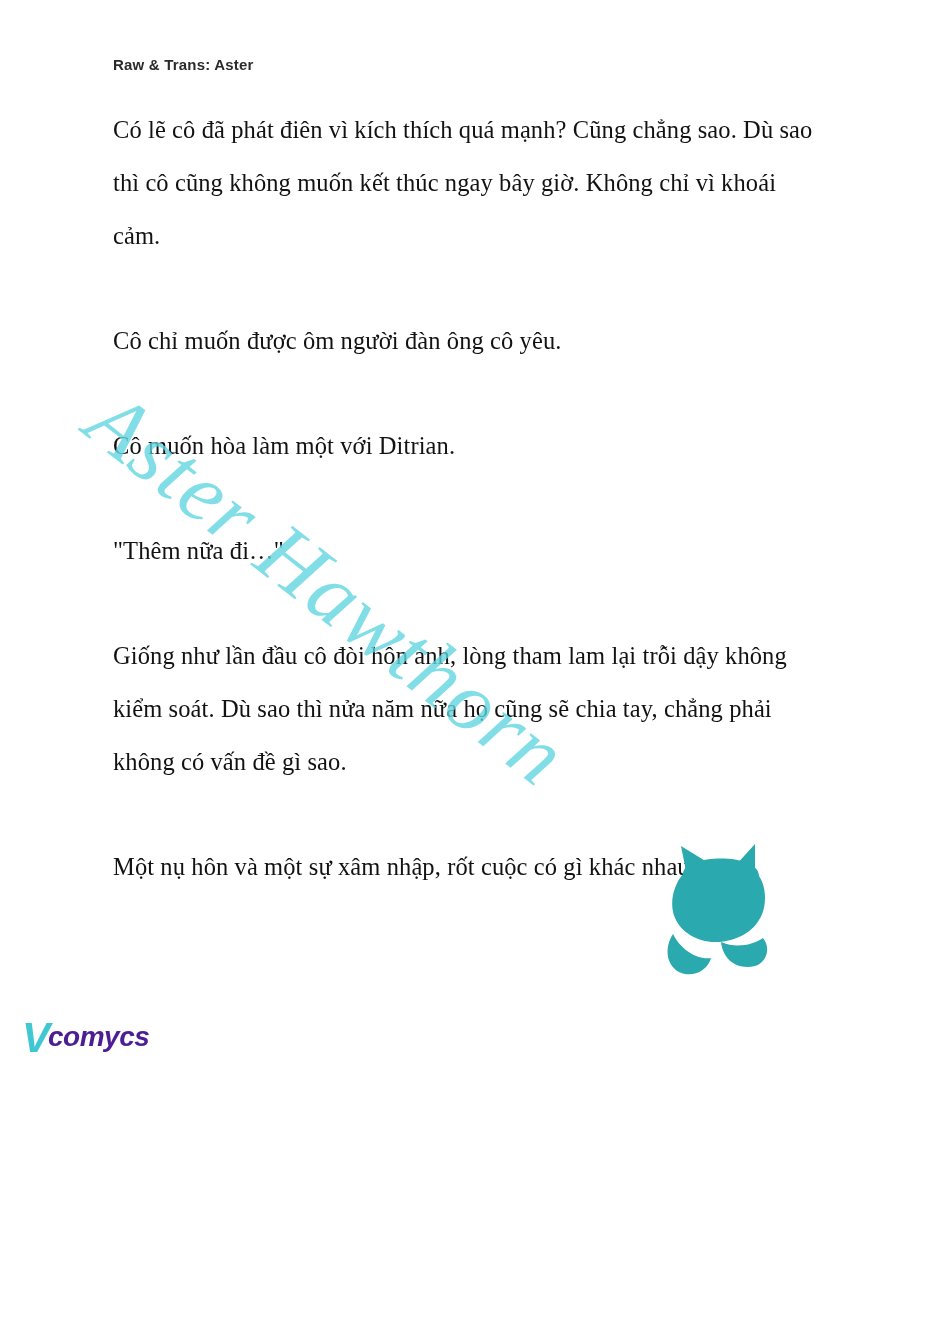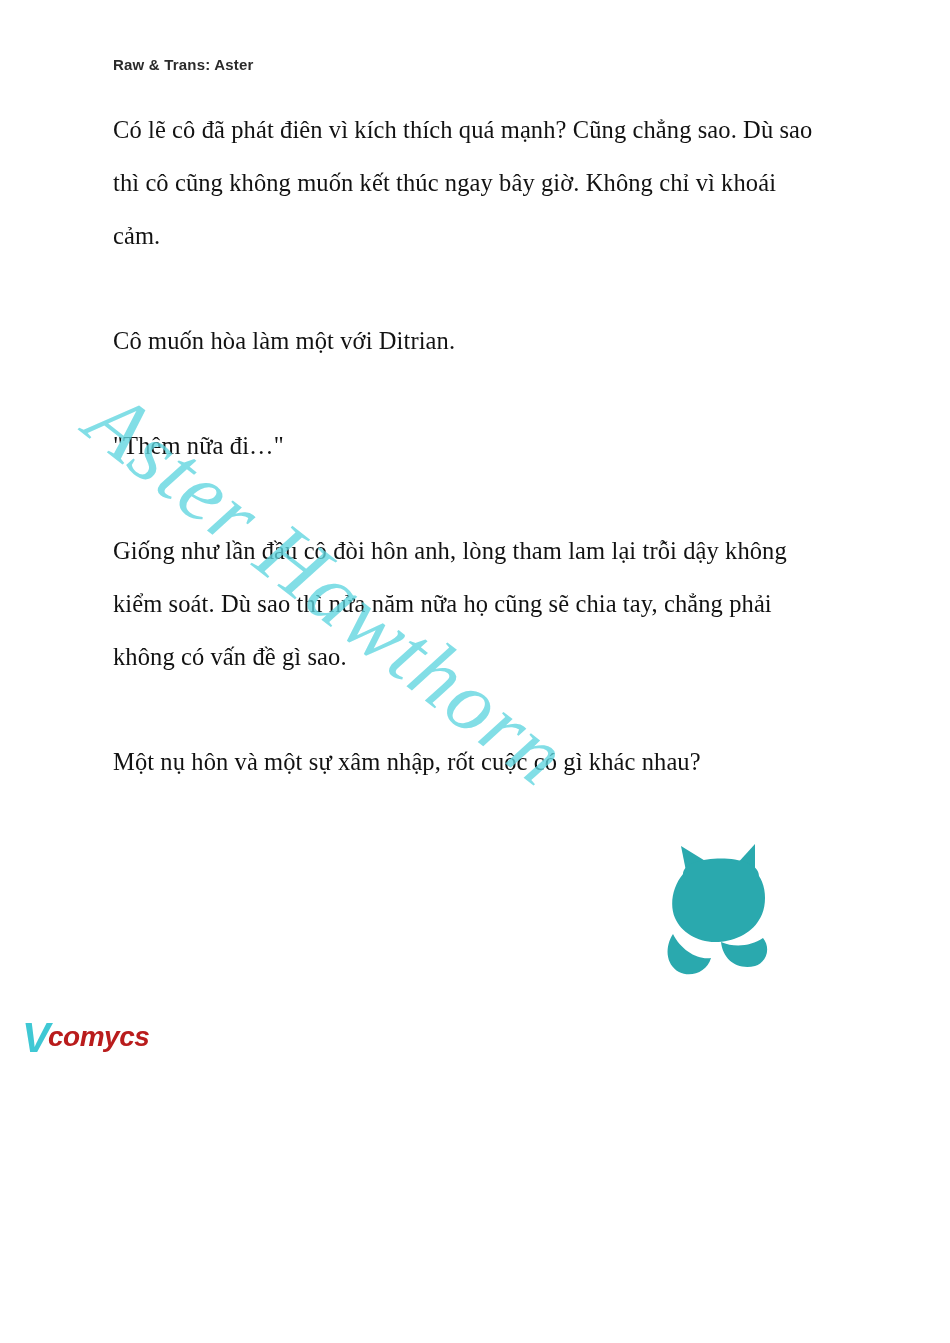--- a/index.html
+++ b/index.html
@@ -93,21 +93,21 @@
     pointer-events: none;
   }
   .logo-text {
     position: absolute;
     left: 34px;
     bottom: 12px;
     font-family: "Liberation Sans", sans-serif;
     font-weight: bold;
     font-style: italic;
     font-size: 28px;
-    color: #b91c1c;
+    color: #4c1d95;
     letter-spacing: -0.5px;
   }
   .logo-v {
     position: absolute;
     left: 8px;
     bottom: 6px;
     font-family: "Liberation Sans", sans-serif;
     font-weight: bold;
     font-style: italic;
     font-size: 42px;
@@ -117,20 +117,21 @@
 </style>
 </head>
 <body>
 
 <div class="page">
 
   <div class="header">Raw &amp; Trans: Aster</div>
 
   <div class="content">
     <p class="para">Có lẽ cô đã phát điên vì kích thích quá mạnh? Cũng chẳng sao. Dù sao thì cô cũng không muốn kết thúc ngay bây giờ. Không chỉ vì khoái cảm.</p>
+    <p class="para">Cô chỉ muốn được ôm người đàn ông cô yêu.</p>
     <p class="para">Cô muốn hòa làm một với Ditrian.</p>
     <p class="para">"Thêm nữa đi…"</p>
     <p class="para">Giống như lần đầu cô đòi hôn anh, lòng tham lam lại trỗi dậy không kiểm soát. Dù sao thì nửa năm nữa họ cũng sẽ chia tay, chẳng phải không có vấn đề gì sao.</p>
     <p class="para">Một nụ hôn và một sự xâm nhập, rốt cuộc có gì khác nhau?</p>
   </div>
 
   <div class="watermark">Aster Hawthorn</div>
 
   <div class="cat-mark">
     <svg width="118" height="140" viewBox="0 0 118 140" xmlns="http://www.w3.org/2000/svg">

